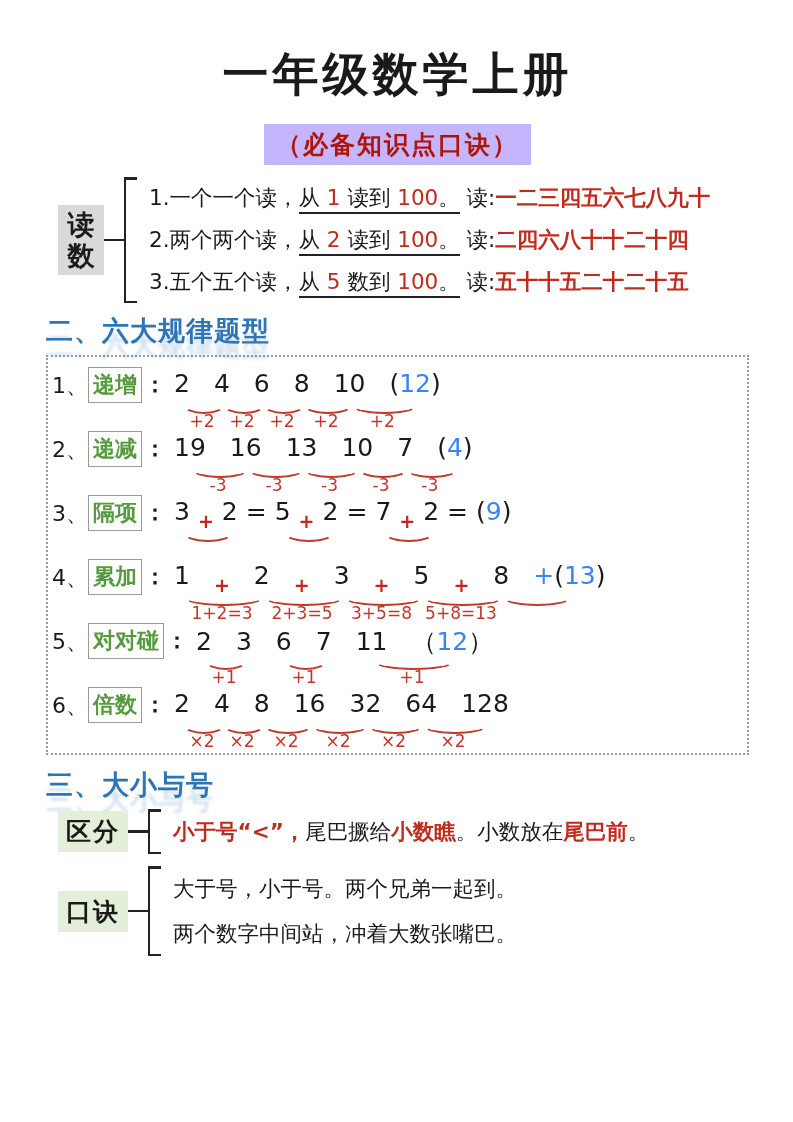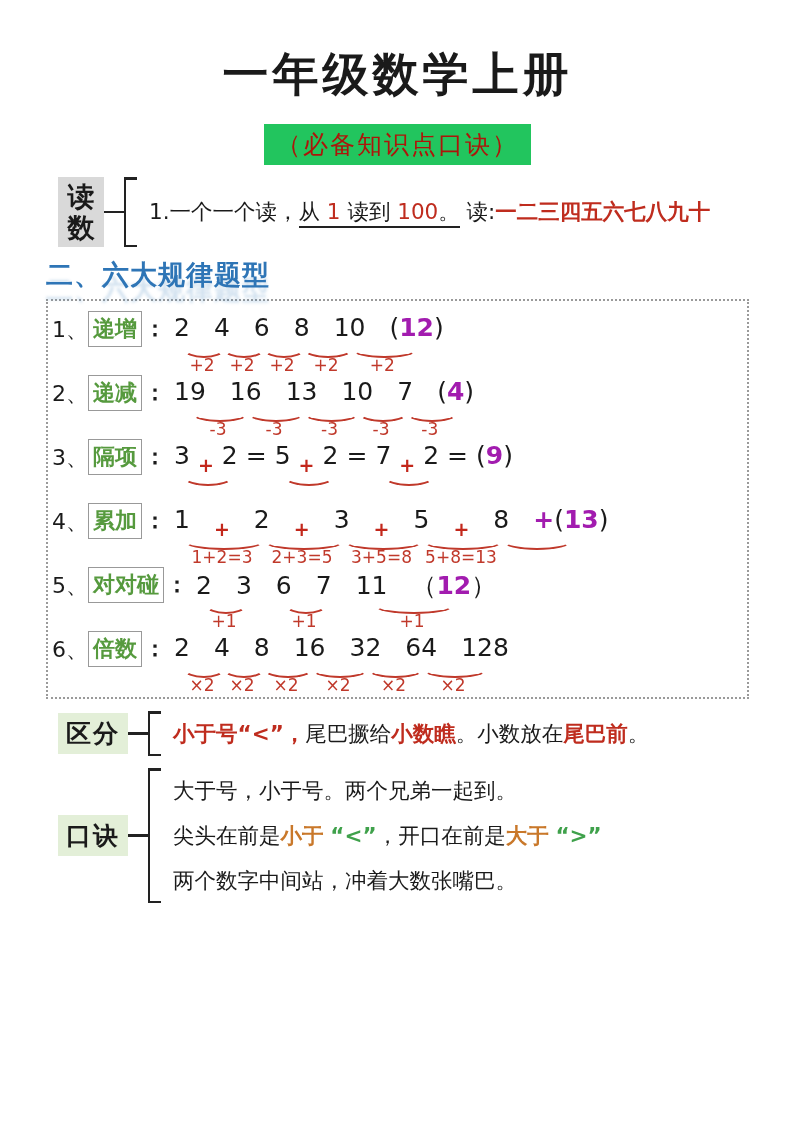--- a/index.html
+++ b/index.html
@@ -3,21 +3,21 @@
 <meta charset="utf-8">
 <style>
   html,body{margin:0;padding:0;background:#fff;}
   .page{position:relative;width:793px;height:1122px;margin:0 auto;background:#fff;
         box-sizing:border-box;padding:30px 44px 0 46px;overflow:hidden;
         font-family:"DejaVu Sans","Liberation Sans",sans-serif;color:#1a1a1a;}
 
   .title{text-align:center;font-family:Liberation Sans, sans-serif;
          font-weight:bold;font-size:46px;letter-spacing:4px;margin:14px 0 18px;}
   .subtitle-wrap{text-align:center;margin:0 0 12px;}
-  .subtitle{display:inline-block;background:#22c55e;color:#ad150a;font-weight:normal;
+  .subtitle{display:inline-block;background:#c4b5fd;color:#ad150a;font-weight:bold;
             font-size:25px;padding:4px 12px;letter-spacing:2px;}
 
   .sec-h{color:#2e75b6;font-weight:bold;font-size:27px;letter-spacing:1px;
          margin:4px 0 6px;text-shadow:0 15px 3px rgba(46,117,182,0.22);}
 
   
   .branch{display:flex;align-items:center;margin:2px 0 10px 12px;}
   .side-label{font-weight:bold;font-size:25px;padding:4px 8px;text-align:center;}
   .gray-label{background:#d9d9d9;width:30px;line-height:1.15;word-break:break-all;font-size:27px;}
   .green-label{background:#e3efd8;letter-spacing:2px;}
@@ -41,21 +41,21 @@
   .pattern-box{border:2px dotted #9a9a9a;height:400px;box-sizing:border-box;
                padding:10px 6px 0 4px;margin:2px 0 12px;overflow:hidden;}
   .p-row{display:flex;align-items:flex-start;}
   .p-index{font-size:22px;width:36px;flex:none;padding-top:4px;}
   .p-tag{border:1.5px solid #999;color:#569a3e;font-weight:bold;font-size:22px;
          padding:2px 4px;margin-right:2px;flex:none;}
   .p-colon{font-size:22px;font-weight:bold;padding-top:3px;margin-right:8px;flex:none;}
   .p-seq{position:relative;height:62px;flex:1;padding-top:2px;}
   .tok{display:inline-block;margin-right:24px;font-size:25px;font-weight:500;}
   .dense .tok{margin-right:8px;}
-  .tok .red{color:#a21caf;font-weight:bold;}
+  .tok .red{color:#3b82f6;}
   .tok .low{position:relative;top:8px;font-size:19px;color:#c3271b;font-weight:bold;}
   .arc{position:absolute;height:13px;top:30px;border:2.2px solid transparent;
        border-bottom-color:#c0392b;border-radius:50%;}
   .arc-label{position:absolute;top:44px;font-size:17px;color:#c0392b;
              transform:translateX(-50%);white-space:nowrap;}
 
   .sec3-block{margin-bottom:12px;}
   .footer{position:absolute;left:0;right:0;bottom:22px;text-align:center;
           color:#909090;font-size:19px;}
 </style>
@@ -70,20 +70,22 @@
     <span class="subtitle">（必备知识点口诀）</span>
   </div>
 
 
   <div class="branch" id="sec1">
     <div class="side-label gray-label">读数</div>
     <div class="conn"></div>
     <div class="bracket"></div>
     <div class="branch-lines" id="sec1-lines">
         <div class="rich-line"><span>1.一个一个读，</span><span class="ul"><span>从 </span><span class="red">1</span><span> 读到 </span><span class="red">100</span><span>。</span></span><span> 读:</span><span class="red b">一二三四五六七八九十</span></div>
+        <div class="rich-line"><span>2.两个两个读，</span><span class="ul"><span>从 </span><span class="red">2</span><span> 读到 </span><span class="red">100</span><span>。</span></span><span> 读:</span><span class="red b">二四六八十十二十四</span></div>
+        <div class="rich-line"><span>3.五个五个读，</span><span class="ul"><span>从 </span><span class="red">5</span><span> 数到 </span><span class="red">100</span><span>。</span></span><span> 读:</span><span class="red b">五十十五二十二十五</span></div>
       </div>
   </div>
 
   <div class="sec-h">二、六大规律题型</div>
 
   <div class="pattern-box" id="patterns">
       <div class="p-row">
         <span class="p-index">1、</span>
         <span class="p-tag">递增</span>
         <span class="p-colon">：</span>
@@ -114,35 +116,35 @@
         <div class="p-seq"><span class="tok"><span>2</span></span><span class="tok"><span>3</span></span><span class="tok"><span>6</span></span><span class="tok"><span>7</span></span><span class="tok"><span>11</span></span><span class="tok"><span>（</span><span class="red">12</span><span>）</span></span><div class="arc" style="left: 10px; width: 36px;"></div><div class="arc-label" style="left: 28px;">+1</div><div class="arc" style="left: 90px; width: 36px;"></div><div class="arc-label" style="left: 108px;">+1</div><div class="arc" style="left: 178px; width: 76px;"></div><div class="arc-label" style="left: 216px;">+1</div></div>
       </div>
       <div class="p-row">
         <span class="p-index">6、</span>
         <span class="p-tag">倍数</span>
         <span class="p-colon">：</span>
         <div class="p-seq"><span class="tok"><span>2</span></span><span class="tok"><span>4</span></span><span class="tok"><span>8</span></span><span class="tok"><span>16</span></span><span class="tok"><span>32</span></span><span class="tok"><span>64</span></span><span class="tok"><span>128</span></span><div class="arc" style="left: 10px; width: 36px;"></div><div class="arc-label" style="left: 28px;">×2</div><div class="arc" style="left: 50px; width: 36px;"></div><div class="arc-label" style="left: 68px;">×2</div><div class="arc" style="left: 90px; width: 44px;"></div><div class="arc-label" style="left: 112px;">×2</div><div class="arc" style="left: 138px; width: 52px;"></div><div class="arc-label" style="left: 164px;">×2</div><div class="arc" style="left: 194px; width: 51px;"></div><div class="arc-label" style="left: 219.5px;">×2</div><div class="arc" style="left: 249px; width: 60px;"></div><div class="arc-label" style="left: 279px;">×2</div></div>
       </div>
     </div>
 
+  <div class="sec-h">三、大小与号</div>
 
   <div id="sec3">
       <div class="branch sec3-block">
         <div class="side-label green-label">区分</div>
         <div class="conn"></div>
         <div class="bracket"></div>
         <div class="branch-lines sec3-lines">
           <div class="rich-line"><span class="red b">小于号“&lt;”，</span><span>尾巴撅给</span><span class="red b">小数瞧</span><span>。小数放在</span><span class="red b">尾巴前</span><span>。</span></div>
         </div>
       </div>
       <div class="branch sec3-block">
         <div class="side-label green-label">口诀</div>
         <div class="conn"></div>
         <div class="bracket"></div>
         <div class="branch-lines sec3-lines">
           <div class="rich-line"><span>大于号，小于号。两个兄弟一起到。</span></div>
-          <div class="rich-line"><span>尖头在前是</span><span class="orange">小于</span><span> </span><span class="green">“&lt;”</span><span>，开口在前是</span><span class="orange">大于</span><span> </span><span class="green">“&gt;”</span></div>
           <div class="rich-line"><span>两个数字中间站，冲着大数张嘴巴。</span></div>
         </div>
       </div>
     </div>
 
 </div>
 
 </body></html>

